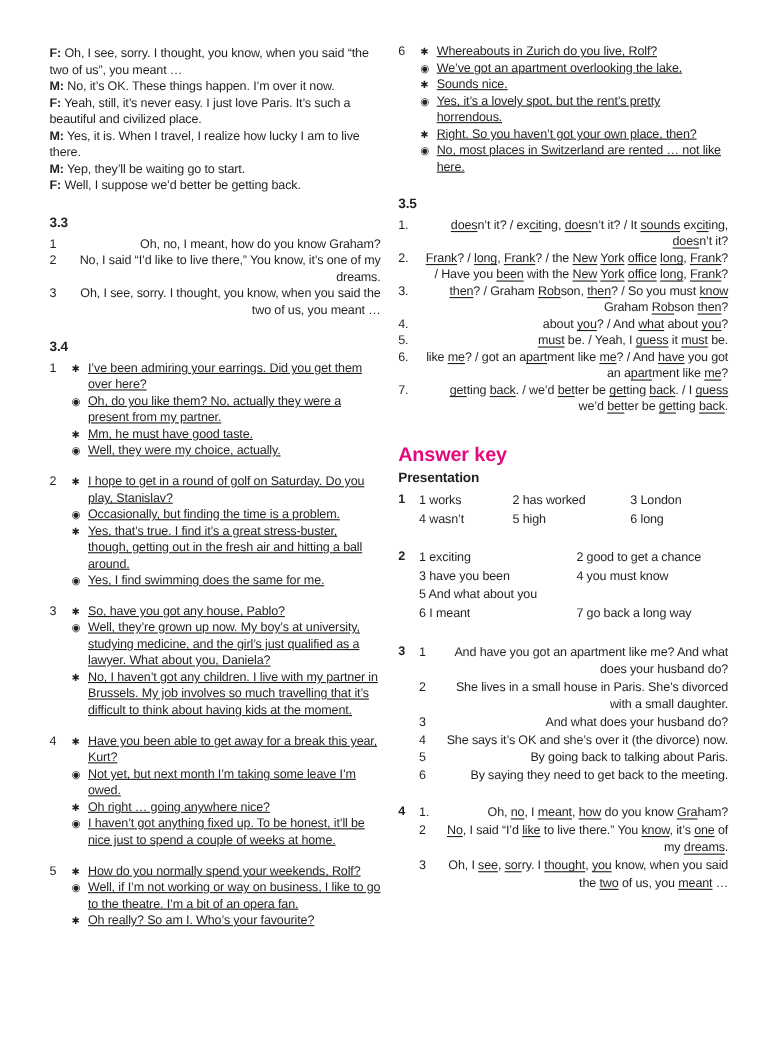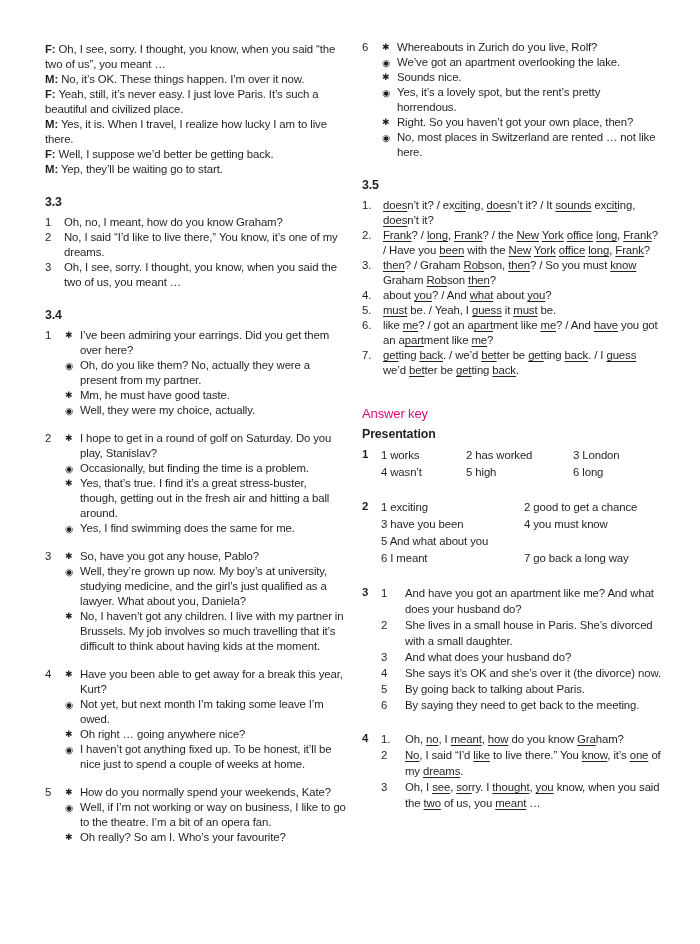--- a/index.html
+++ b/index.html
@@ -7,32 +7,32 @@
         font-family:"Liberation Sans",sans-serif;font-size:11.4px;line-height:15px;
         color:#231f20;overflow:hidden;letter-spacing:-0.12px;}
   .col{position:absolute;top:42px;}
   .col.left{left:45px;width:301px;}
   .col.right{left:362px;width:300px;top:40px;}
   p.fm{margin:0;}
   p.fm b{letter-spacing:-0.1px;}
   h3.sec{font-size:12.4px;margin:18px 0 5px;font-weight:bold;line-height:15px;}
   .nrow{display:flex;align-items:flex-start;}
   .nnum{flex:0 0 19px;}
-  .ntxt{flex:1;}
+  .ntxt{flex:1;text-align:right;}
   #sec35 .nnum{flex:0 0 21px;}
   .ditem{display:flex;margin-bottom:13px;}
   #sec34b .ditem{margin-bottom:0;}
   .dnum{flex:0 0 20px;}
   .turns{flex:1;}
   .turn{display:flex;align-items:flex-start;}
   .icon{flex:0 0 15px;font-size:9px;line-height:15px;color:#231f20;}
   .icon.circle{font-size:9.5px;}
-  .ttext{flex:1;}
+  .ttext{flex:1;text-decoration:underline;}
   .u{text-decoration:underline;text-underline-offset:2px;text-decoration-thickness:1px;}
-  h2.ak{font-size:13px;line-height:19px;margin:26px 0 4px;font-weight:normal;}
+  h2.ak{font-size:18px;line-height:19px;margin:26px 0 4px;font-weight:bold;}
   h4.pres{font-size:12.4px;margin:0 0 6px;line-height:14px;}
   .akblock{display:flex;margin-bottom:18px;align-items:flex-start;}
   .aknum{flex:0 0 19px;font-weight:bold;}
   .akgrid{flex:1;display:grid;line-height:17px;}
   .akgrid.g3{grid-template-columns:85px 107px 1fr;}
   .akgrid.g2{grid-template-columns:143px 1fr;}
   .aklist{flex:1;line-height:16px;}
   .aklist .nnum{flex:0 0 24px;}
   .rule{position:absolute;left:43px;top:900px;width:616px;height:2px;}
   .ftitle{position:absolute;left:45px;top:913px;font-size:14.6px;line-height:18px;}
@@ -42,22 +42,22 @@
 <body>
 
 <div class="page">
 
   <div class="col left">
     <div id="fm-dialogue">
         <p class="fm"><b class="spk">F:</b> Oh, I see, sorry. I thought, you know, when you said “the two of us”, you meant …</p>
         <p class="fm"><b class="spk">M:</b> No, it’s OK. These things happen. I’m over it now.</p>
         <p class="fm"><b class="spk">F:</b> Yeah, still, it’s never easy. I just love Paris. It’s such a beautiful and civilized place.</p>
         <p class="fm"><b class="spk">M:</b> Yes, it is. When I travel, I realize how lucky I am to live there.</p>
+        <p class="fm"><b class="spk">M:</b> Yep, they’ll be waiting go to start.</p>
         <p class="fm"><b class="spk">F:</b> Well, I suppose we’d better be getting back.</p>
-        <p class="fm"><b class="spk">M:</b> Yep, they’ll be waiting go to start.</p>
       </div>
     <h3 class="sec">3.3</h3>
     <div id="sec33">
         <div class="nrow">
           <span class="nnum">1</span>
           <div class="ntxt">Oh, no, I meant, how do you know Graham?</div>
         </div>
         <div class="nrow">
           <span class="nnum">2</span>
           <div class="ntxt">No, I said “I’d like to live there,” You know, it’s one of my dreams.</div>
@@ -147,21 +147,21 @@
               <span class="icon circle">◉</span>
               <div class="ttext">I haven’t got anything fixed up. To be honest, it’ll be nice just to spend a couple of weeks at home.</div>
             </div>
           </div>
         </div>
         <div class="ditem">
           <span class="dnum">5</span>
           <div class="turns">
             <div class="turn">
               <span class="icon star">✱</span>
-              <div class="ttext">How do you normally spend your weekends, Kate?</div>
+              <div class="ttext">How do you normally spend your weekends, Rolf?</div>
             </div>
             <div class="turn">
               <span class="icon circle">◉</span>
               <div class="ttext">Well, if I’m not working or way on business, I like to go to the theatre. I’m a bit of an opera fan.</div>
             </div>
             <div class="turn">
               <span class="icon star">✱</span>
               <div class="ttext">Oh really? So am I. Who’s your favourite?</div>
             </div>
           </div>

